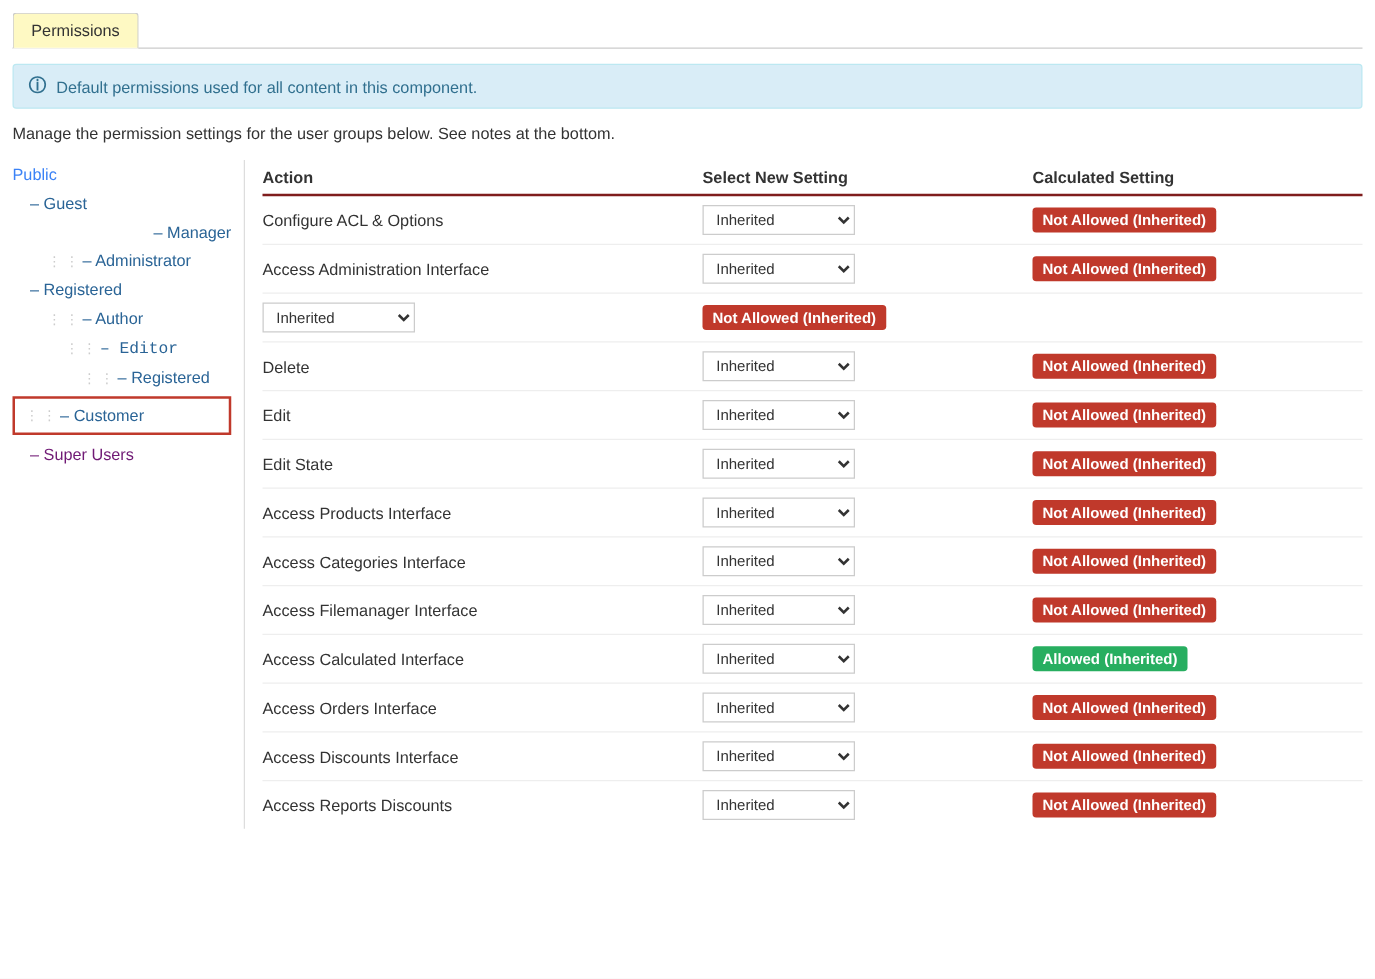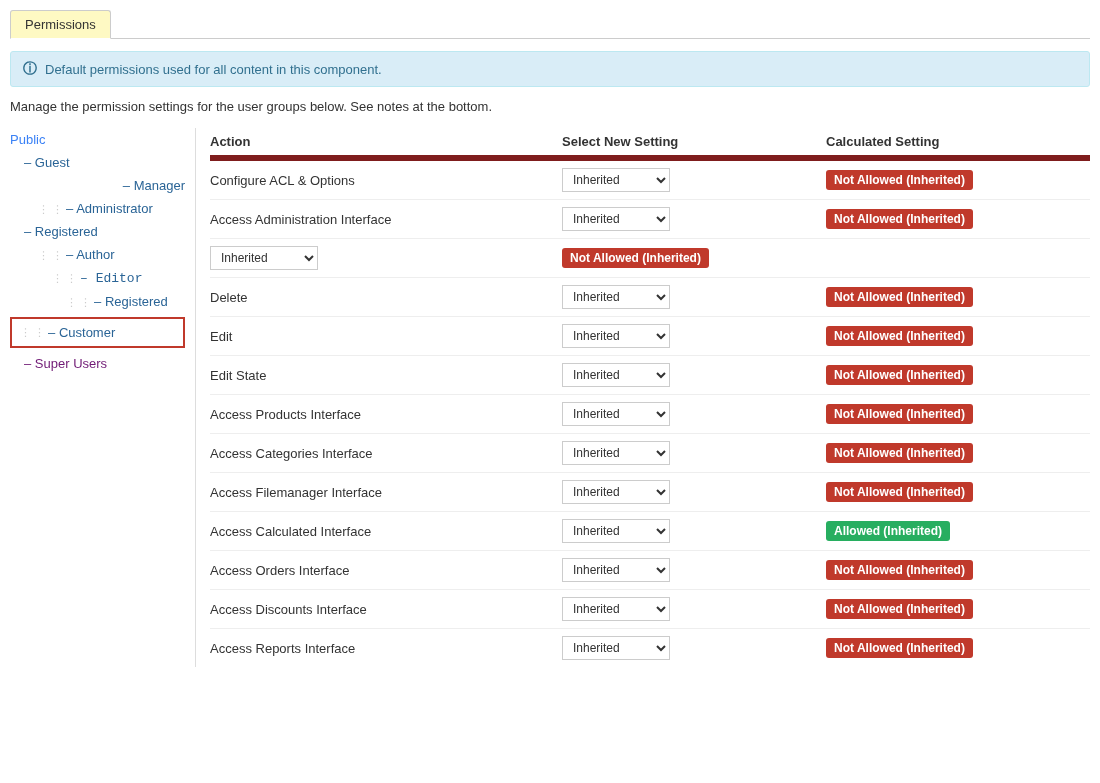--- a/index.html
+++ b/index.html
@@ -22,31 +22,31 @@
     
     .main-layout { display: flex; gap: 0; }
 
     
     .sidebar { width: 185px; flex-shrink: 0; padding-right: 10px; }
 
     
     .content-area { flex: 1; border-left: 1px solid #ddd; padding-left: 14px; }
 
     
-    .perm-table-header { display: grid; grid-template-columns: 2fr 1.5fr 1.5fr; padding: 6px 0; border-bottom: 6px solid #7f1d1d; margin-bottom: 0; }
+    .perm-table-header { display: grid; grid-template-columns: 2fr 1.5fr 1.5fr; padding: 6px 0; border-bottom: 2px solid #7f1d1d; margin-bottom: 0; }
     .col-header { font-weight: bold; font-size: 13px; color: #333; }
 
     
     .perm-row { display: grid; grid-template-columns: 2fr 1.5fr 1.5fr; padding: 7px 0; border-bottom: 1px solid #eee; align-items: center; }
     .perm-row:last-child { border-bottom: none; }
     .action-name { font-size: 13px; color: #333; }
 
     
     .select-wrapper { display: flex; align-items: center; }
-    .perm-select { border: 1px solid #ccc; padding: 3px 6px; font-size: 12px; color: #333; background: #fff; appearance: auto; width: 108px; }
+    .perm-select { border: 1px solid #ccc; padding: 3px 6px; font-size: 12px; color: #333; background: #fff; appearance: auto; width: 122px; }
 
     
     .badge { display: inline-block; padding: 3px 8px; border-radius: 3px; font-size: 12px; font-weight: bold; color: #fff; }
     .badge-not-allowed { background: #c0392b; }
     .badge-allowed { background: #27ae60; }
   </style>
 </head>
 <body>
 
 <div class="page-wrapper">
@@ -167,21 +167,21 @@
             <div><span class="badge badge-not-allowed">Not Allowed (Inherited)</span></div>
           </div>
           <div class="perm-row">
             <div class="action-name">Access Discounts Interface</div>
             <div class="select-wrapper">
               <select class="perm-select"><option value="Inherited">Inherited</option><option value="Allowed">Allowed</option><option value="Denied">Denied</option></select>
             </div>
             <div><span class="badge badge-not-allowed">Not Allowed (Inherited)</span></div>
           </div>
           <div class="perm-row">
-            <div class="action-name">Access Reports Interface</div>
+            <div class="action-name">Access Reports Discounts</div>
             <div class="select-wrapper">
               <select class="perm-select"><option value="Inherited">Inherited</option><option value="Allowed">Allowed</option><option value="Denied">Denied</option></select>
             </div>
             <div><span class="badge badge-not-allowed">Not Allowed (Inherited)</span></div>
           </div>
         </div>
 
     </div>
   </div>
 </div>

